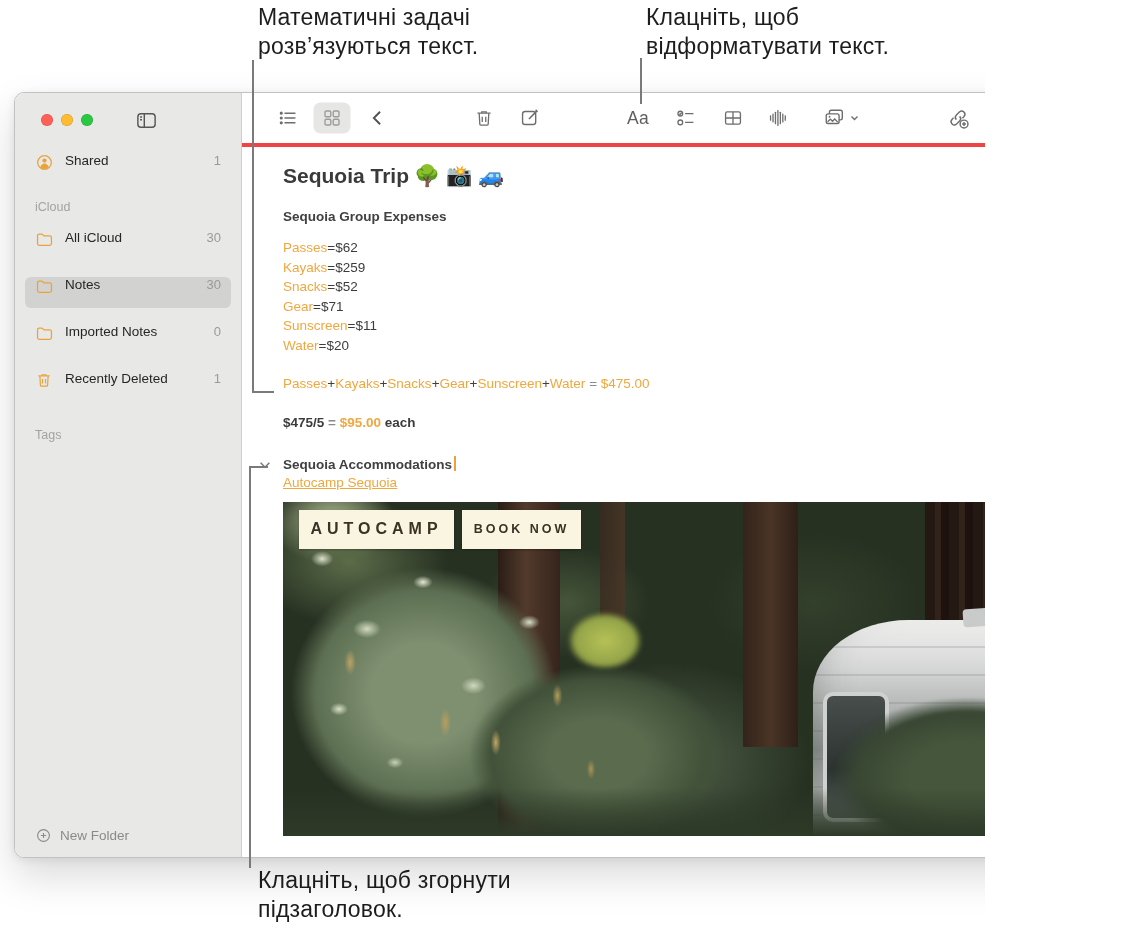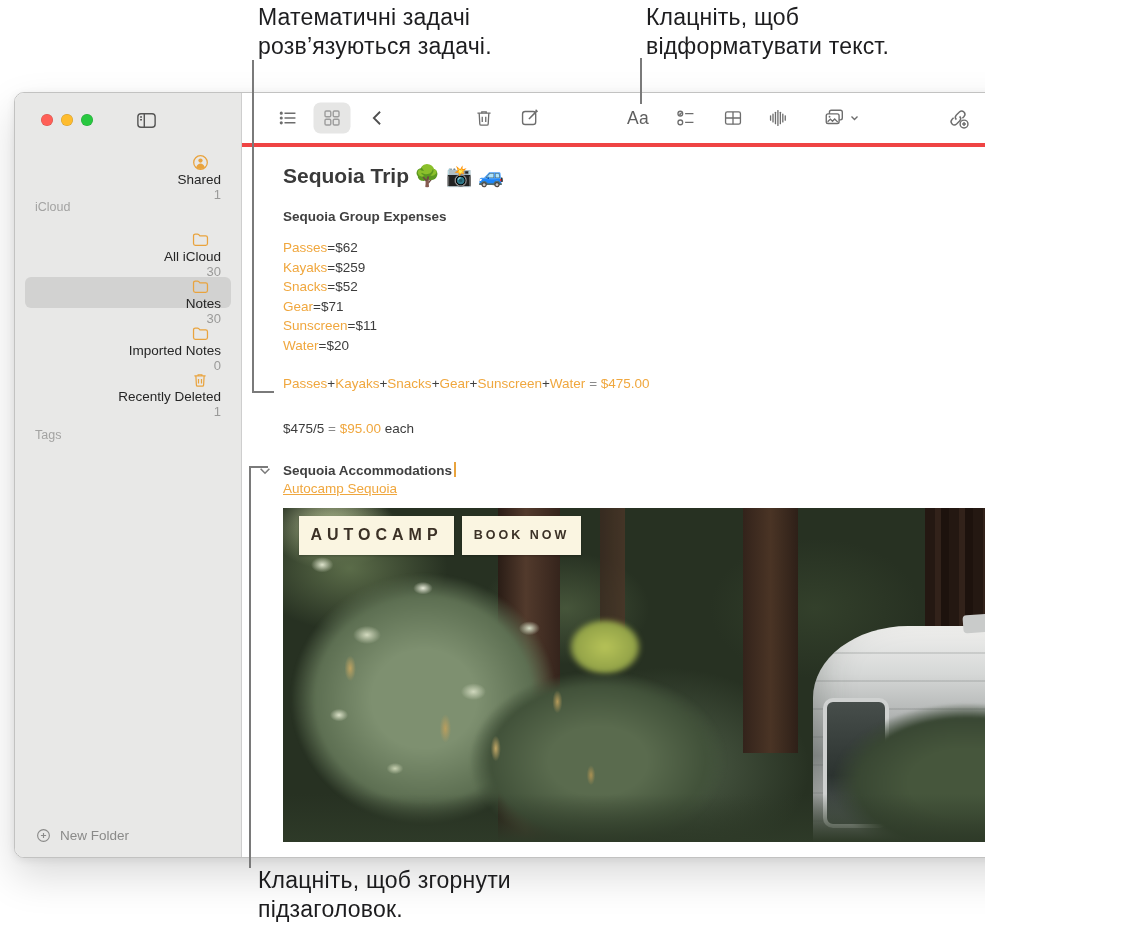--- a/index.html
+++ b/index.html
@@ -24,22 +24,22 @@
   .window { position:absolute; left:14px; top:92px; width:1116px; height:766px; border-radius:10px;
             background:#fff; border:1px solid #c2c2c1; display:flex; overflow:hidden;
             box-shadow:0 18px 40px rgba(0,0,0,.15), 0 2px 8px rgba(0,0,0,.08); }
 
   
   .sidebar { width:227px; flex-shrink:0; background:#e8e8e7; border-right:1px solid #cecece; position:relative; }
   .sidebar-top { height:54px; display:flex; align-items:center; padding:0 0 0 26px; }
   .traffic { display:flex; gap:8px; }
   .dot { width:12px; height:12px; border-radius:50%; box-shadow:inset 0 0 0 .5px rgba(0,0,0,.18); }
   .toggle-btn { margin-left:42px; background:none; border:none; display:flex; cursor:default; }
-  .srow { display:flex; align-items:flex-end; height:31px; margin:16px 10px; padding:0 10px; border-radius:6px;
-          font-size:13.5px; color:#262626;flex-direction:column; }
+  .srow { display:flex; align-items:flex-start; height:31px; margin:16px 10px; padding:0 10px; border-radius:6px;
+          font-size:13.5px; color:#262626; }
   .srow.selected { background:#d2d2d1; }
   .srow .ric { width:21px; margin-right:9px; display:flex; align-items:center; }
   .srow .count { margin-left:auto; color:#9a9a99; font-size:13px; }
   .shared-row { margin-top:6px; }
   .section-label { margin:10px 20px 6px 20px; font-size:12.5px; font-weight:400; color:#a3a3a2; }
   .section-label.tags-label { margin-top:26px; }
   .pills { display:flex; flex-wrap:wrap; gap:9px 10px; margin:10px 10px 0 14px; width:200px; }
   .pill { background:#d9d9d8; border-radius:7px; padding:6px 10px; font-size:13px; color:#2c2c2c; border:none; }
   .new-folder { position:absolute; left:20px; bottom:13px; display:flex; align-items:center; gap:8px;
                 background:none; border:none; color:#8a8a89; font-size:13.5px; }
@@ -55,21 +55,21 @@
 
   
   .note-body { padding:17px 12px 0 41px; font-size:13.5px; color:#3c3c3c; }
   .note-title { font-size:21px; font-weight:700; color:#3a3a3a; }
   .note-subtitle { margin-top:21px; font-size:13.5px; font-weight:700; color:#404040; }
   .expenses { margin-top:14px; line-height:19.5px; }
   .orange { color:#f0a73e; }
   .op { color:#3f3f3f; }
   .eqg { color:#8a8a8a; }
   .formula-line { margin-top:19px; line-height:19.5px; }
-  .division-line { margin-top:25px; line-height:19.5px; }
+  .division-line { margin-top:19px; line-height:19.5px;font-weight:bold; }
   .section-row { margin-top:24px; position:relative; font-weight:700; color:#404040; }
   .disclosure { position:absolute; left:-25px; top:2px; background:none; border:none; display:flex; }
   .text-cursor { display:inline-block; width:2px; height:15px; background:#e9a33d; margin-left:2px; vertical-align:-2px; }
   .note-link { line-height:19.5px; margin-top:1px; }
   .note-link a { color:#f0a73e; text-decoration:underline; }
 
   
   .photo { margin-top:9px; width:831px; height:334px; position:relative; overflow:hidden; background:#273122; }
   .photo-base { position:absolute; inset:0;
     background-image:
@@ -133,21 +133,21 @@
             box-shadow:0 1px 2px rgba(0,0,0,.25); }
   .burger-box i { display:block; width:33px; height:3px; background:#4a453b; }
 </style>
 </head>
 <body>
 
 <div class="stage">
 
   <div class="callout callout-math">
     <span>Математичні задачі</span>
-    <span>розв’язуються задачі.</span>
+    <span>розв’язуються текст.</span>
   </div>
   <div class="callout callout-format">
     <span>Клацніть, щоб</span>
     <span>відформатувати текст.</span>
   </div>
   <div class="callout callout-collapse">
     <span>Клацніть, щоб згорнути</span>
     <span>підзаголовок.</span>
   </div>
 

